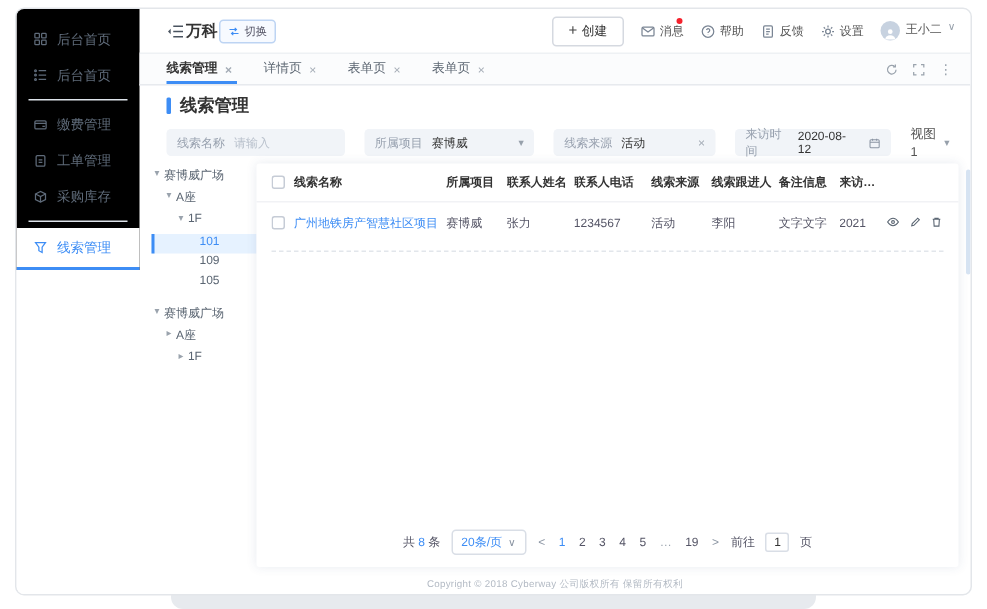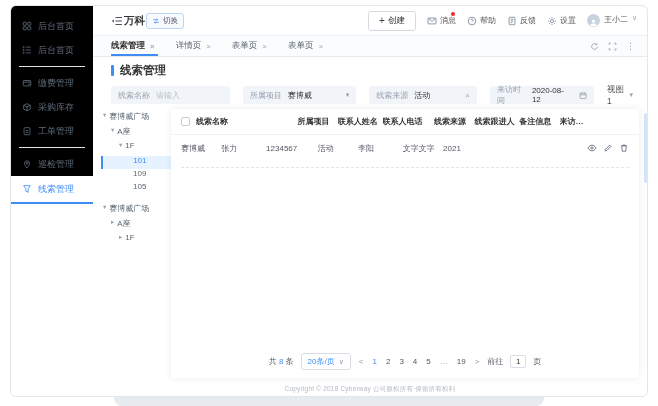--- a/index.html
+++ b/index.html
@@ -136,40 +136,33 @@
         <div class="menu-divider"></div>
         <div class="menu-item">
           <svg viewBox="0 0 12 12" fill="none" stroke="currentColor" stroke-width="1">
               <rect x="1.5" y="3" width="9" height="6.5" rx="1"></rect>
               <path d="M1.5 5h9M7.5 7.5h2"></path>
             </svg>
           <span>缴费管理</span>
         </div>
         <div class="menu-item">
           <svg viewBox="0 0 12 12" fill="none" stroke="currentColor" stroke-width="1">
+              <rect x="2.5" y="2" width="7" height="8.5" rx="1"></rect>
+              <path d="M4.5 5.5h3M4.5 7.5h3"></path>
+            </svg>
+          <span>工单管理</span>
+        </div>
+        <div class="menu-item">
+          <svg viewBox="0 0 12 12" fill="none" stroke="currentColor" stroke-width="1">
               <path d="M2 4 6 2l4 2v4.5L6 10.5 2 8.5Z"></path>
               <path d="M2 4l4 2 4-2M6 6v4.5"></path>
             </svg>
           <span>采购库存</span>
         </div>
-        <div class="menu-item">
-          <svg viewBox="0 0 12 12" fill="none" stroke="currentColor" stroke-width="1">
-              <rect x="2.5" y="2" width="7" height="8.5" rx="1"></rect>
-              <path d="M4.5 5.5h3M4.5 7.5h3"></path>
-            </svg>
-          <span>工单管理</span>
-        </div>
         <div class="menu-divider"></div>
-        <div class="menu-item">
-          <svg viewBox="0 0 12 12" fill="none" stroke="currentColor" stroke-width="1">
-              <path d="M6 10.8C4 8.5 3 7 3 5.2a3 3 0 0 1 6 0c0 1.8-1 3.3-3 5.6Z"></path>
-              <circle cx="6" cy="5.2" r="1.1"></circle>
-            </svg>
-          <span>巡检管理</span>
-        </div>
         <div class="menu-item active">
           <svg viewBox="0 0 12 12" fill="none" stroke="currentColor" stroke-width="1">
               <path d="M2 2h8L7.3 5.8V10L4.7 8.6V5.8Z"></path>
             </svg>
           <span>线索管理</span>
         </div>
         <div class="menu-underline"></div>
       </nav>
     </aside>
 
@@ -349,20 +342,24 @@
             <span class="cell c-project">所属项目</span>
             <span class="cell c-contact">联系人姓名</span>
             <span class="cell c-phone">联系人电话</span>
             <span class="cell c-source">线索来源</span>
             <span class="cell c-follow">线索跟进人</span>
             <span class="cell c-note">备注信息</span>
             <span class="cell c-visit">来访时间</span>
             <span class="cell c-actions"></span>
           </div>
           <div class="trow">
+            <span class="cell c-name">
+              <span class="checkbox"></span>
+              <span class="row-link">广州地铁房产智慧社区项目</span>
+            </span>
             <span class="cell c-project">赛博威</span>
             <span class="cell c-contact">张力</span>
             <span class="cell c-phone">1234567</span>
             <span class="cell c-source">活动</span>
             <span class="cell c-follow">李阳</span>
             <span class="cell c-note">文字文字</span>
             <span class="cell c-visit">2021</span>
             <span class="cell c-actions">
               <svg viewBox="0 0 12 12" fill="none" stroke="currentColor" stroke-width="1">
                   <path d="M1 6c1.6-2.3 3.2-3.4 5-3.4S9.4 3.7 11 6c-1.6 2.3-3.2 3.4-5 3.4S2.6 8.3 1 6Z"></path>

